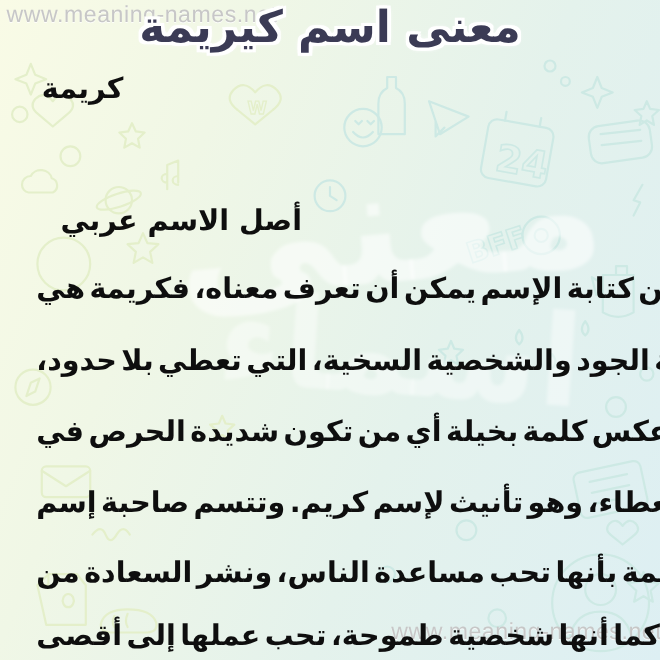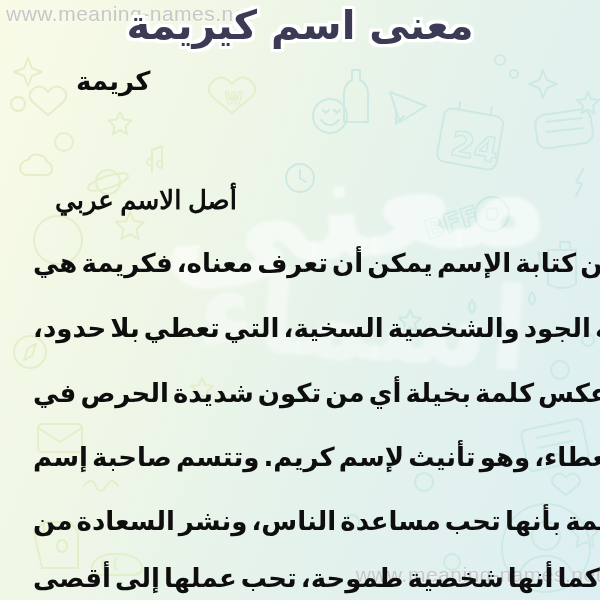--- a/index.html
+++ b/index.html
@@ -29,23 +29,23 @@
     text-shadow:
       -3px -3px 0 #fff, 3px -3px 0 #fff, -3px 3px 0 #fff, 3px 3px 0 #fff,
       -3px 0 0 #fff, 3px 0 0 #fff, 0 -3px 0 #fff, 0 3px 0 #fff,
       -2px -2px 0 #fff, 2px -2px 0 #fff, -2px 2px 0 #fff, 2px 2px 0 #fff,
       0 0 7px #fff, 0 0 7px #fff;
   }
   .bline{
     position:absolute;direction:rtl;white-space:nowrap;
     font-size:26px;font-weight:bold;color:#0e0e0e;line-height:34px;
   }
-  .l1{top:64px;left:38px;margin-left:38px;}
+  .l1{top:64px;left:38px;}
   .l2{top:124px;left:50px;}
-  .l3{top:184px;left:55px;font-family:Liberation Serif, serif;}
+  .l3{top:184px;left:55px;}
   .para{left:33px;}
   .p4{top:246px;} .p5{top:311px;} .p6{top:376px;}
   .p7{top:440px;} .p8{top:504px;} .p9{top:561px;}
 </style>
 </head>
 <body>
 
 <div class="stage">
 
   <svg class="doodles" viewBox="0 0 600 600" fill="none" xmlns="http://www.w3.org/2000/svg">

